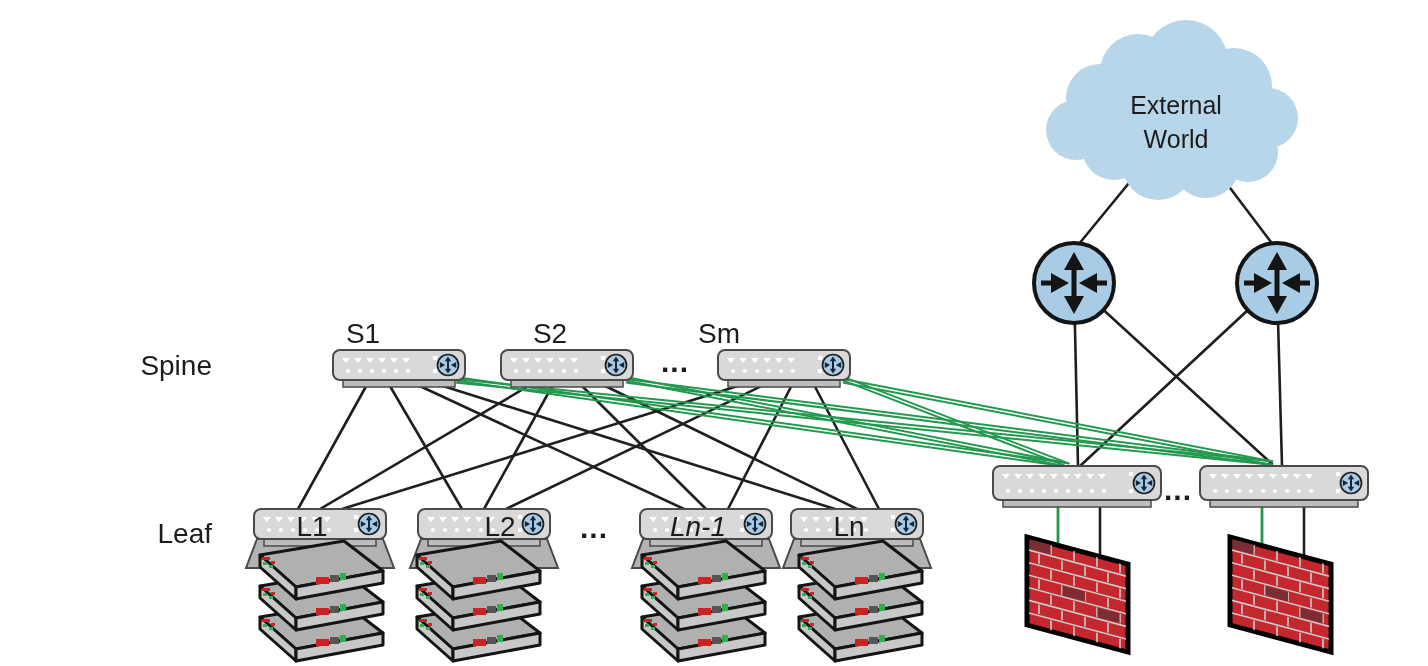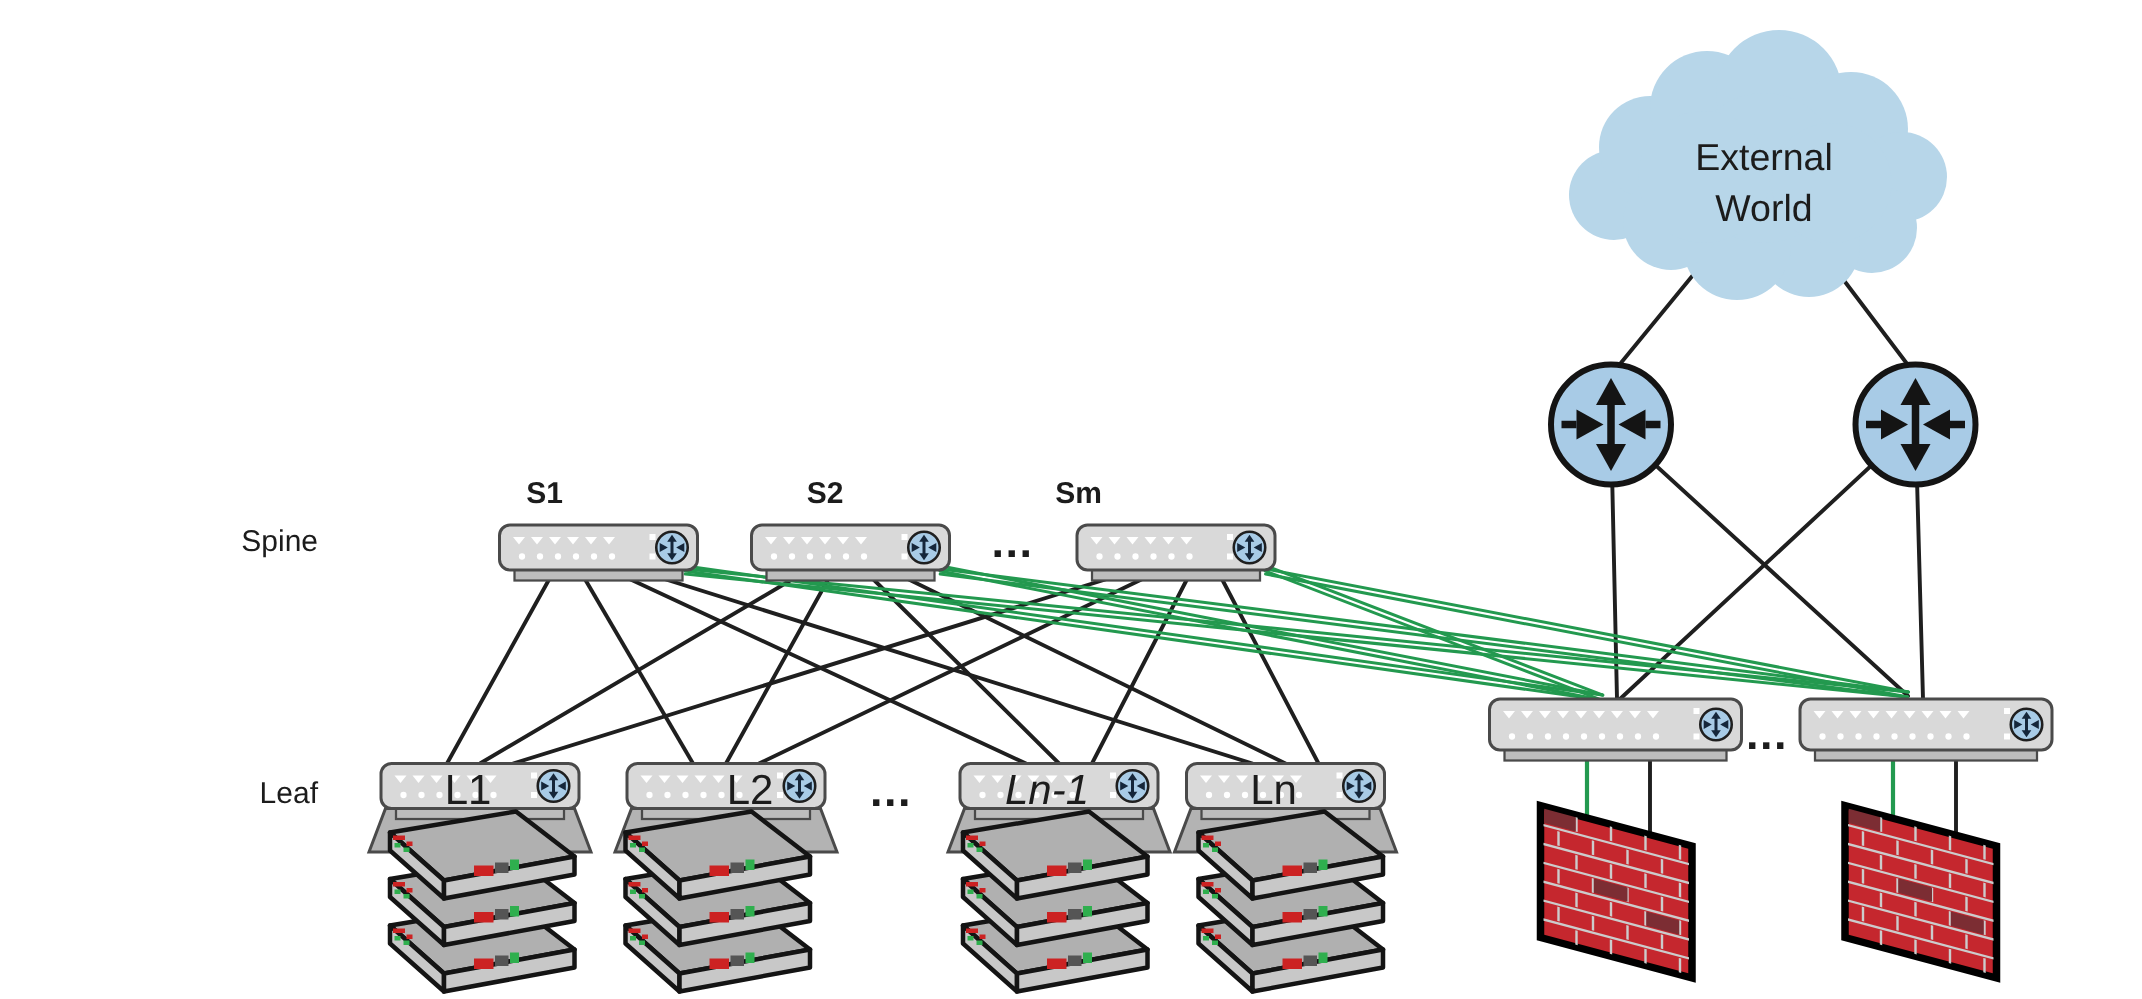--- a/index.html
+++ b/index.html
@@ -1,21 +1,21 @@
 <!DOCTYPE html>
 <html><head>
 <meta charset="utf-8">
 <style>
   html,body{margin:0;padding:0;background:#ffffff;}
   body{font-family:"Liberation Sans", sans-serif;}
   .canvas{position:relative;width:1428px;height:666px;background:#ffffff;overflow:hidden;}
   svg{position:absolute;left:0;top:0;}
   .lbl{position:absolute;color:#1c1c1c;white-space:nowrap;}
-  .row-lbl{font-size:20px;width:130px;text-align:right;left:82px;}
-  .spine-lbl{font-size:20px;transform:translateX(-50%);font-weight:bold;}
+  .row-lbl{font-size:28px;width:130px;text-align:right;left:82px;}
+  .spine-lbl{font-size:28px;transform:translateX(-50%);}
   .leaf-lbl{font-size:28px;transform:translateX(-50%);}
   .dots{font-size:30px;font-weight:800;letter-spacing:1px;transform:translate(-50%,-50%);}
   .cloud-lbl{font-size:25px;line-height:34px;text-align:center;transform:translateX(-50%);width:220px;}
 </style>
 </head>
 <body>
 
 <div class="canvas">
   <svg id="net-svg" width="1428" height="666" viewBox="0 0 1428 666">
       <g>

